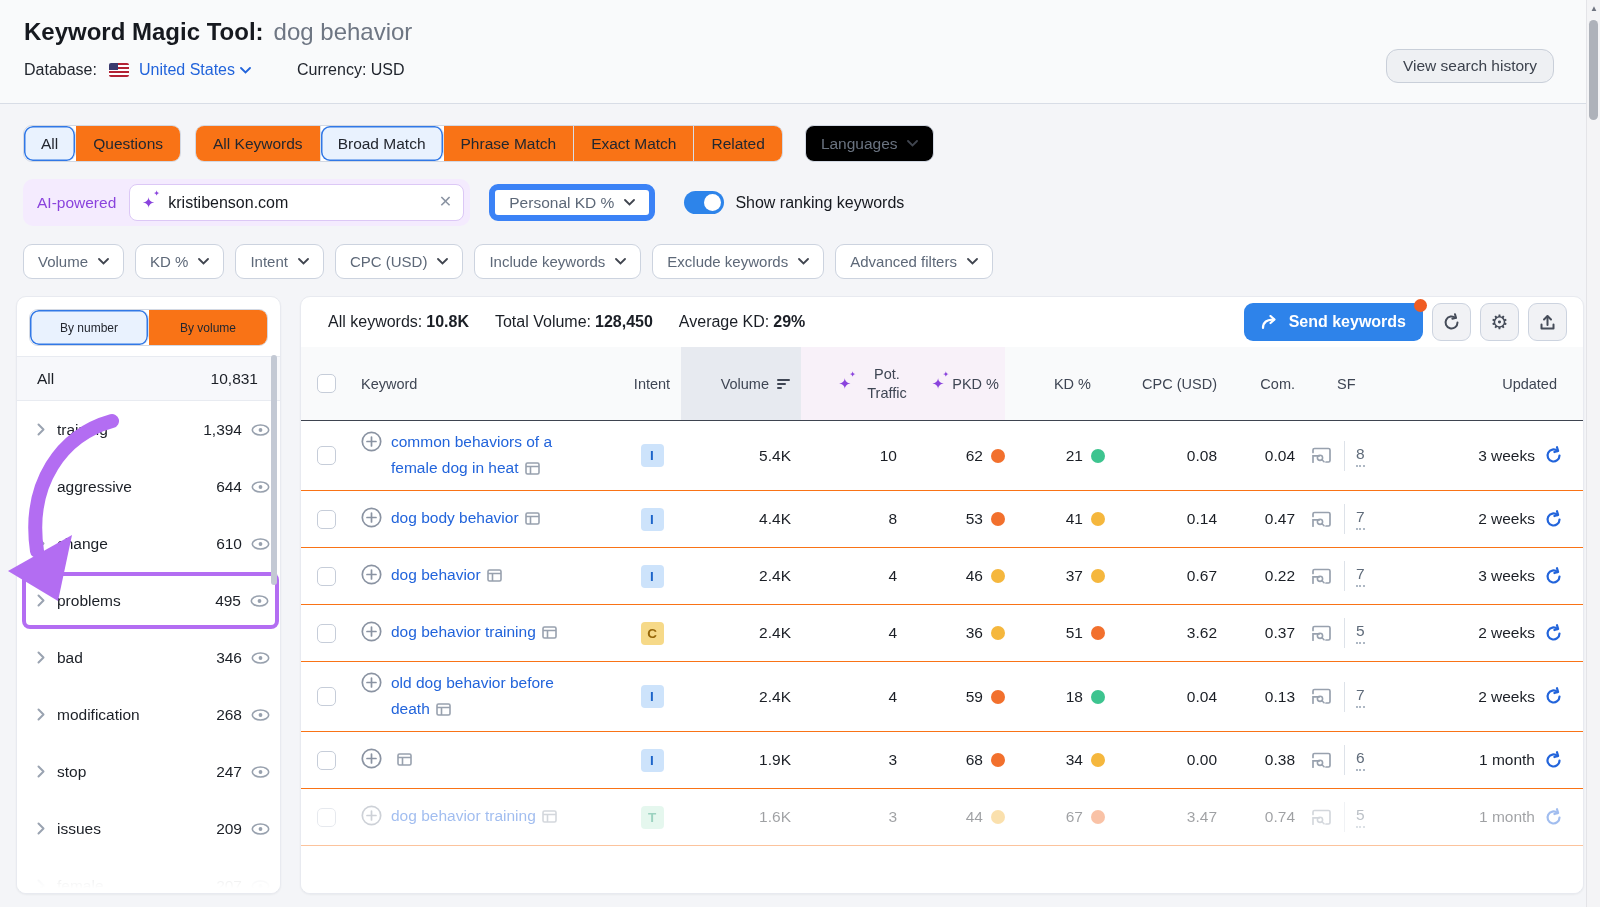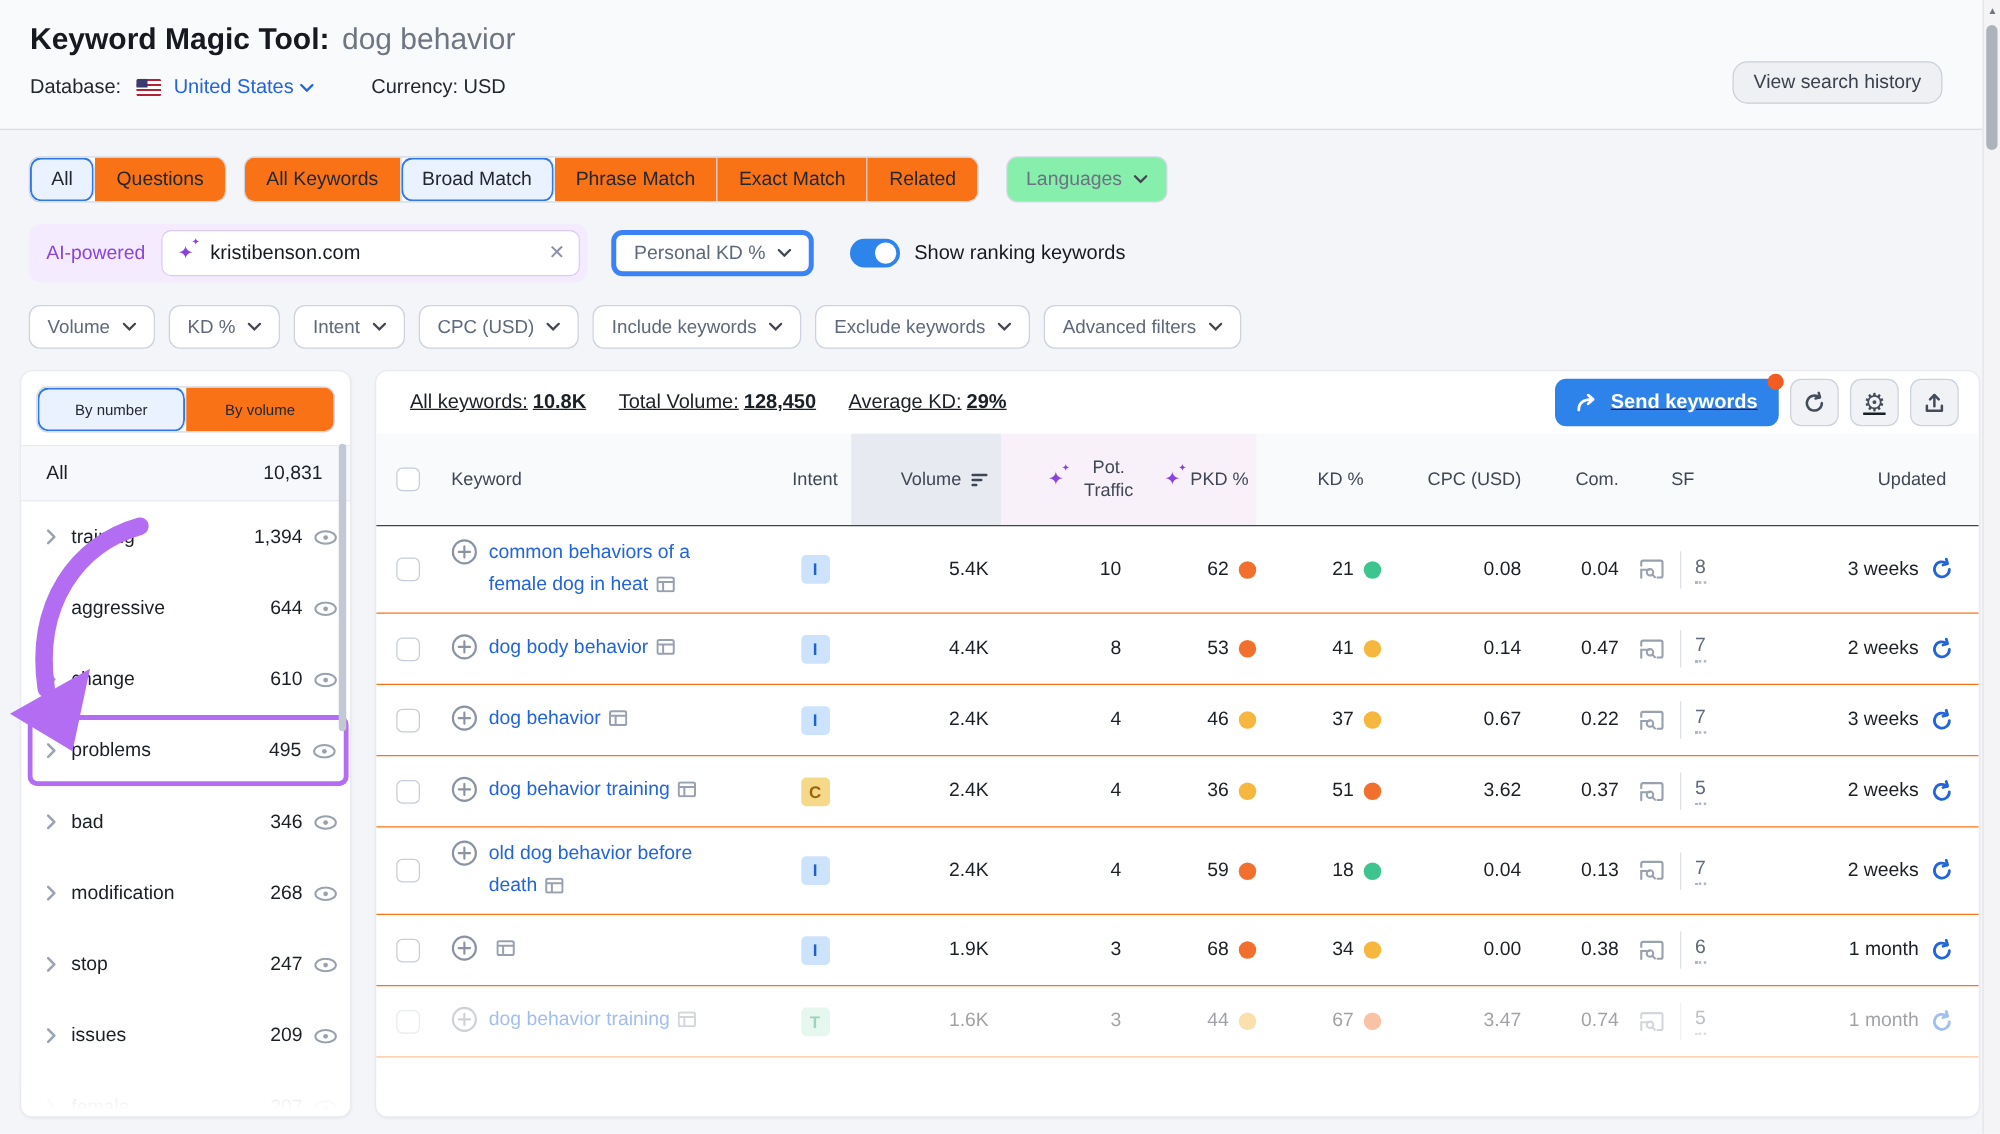--- a/index.html
+++ b/index.html
@@ -24,33 +24,33 @@
 
   
   .content { padding:0 16px; }
 
   
   .tabs-row { display:flex; align-items:center; gap:14px; margin:21px 0 0 7px; }
   .btn-group { display:flex; background:#fff; border:1px solid #d2d8e3; border-radius:9px; overflow:hidden; height:37px; }
   .seg-btn { background:#f97316; border:none; border-right:1px solid #d9dee7; padding:0 17px; font-size:15.5px; color:#23272f; font-family:inherit; cursor:pointer; height:100%; }
   .seg-btn:last-child { border-right:none; }
   .seg-btn.sel { box-shadow:inset 0 0 0 1.5px #3178e6; background:#e9f2fe; border-radius:9px; }
-  .lang-btn { display:flex; align-items:center; gap:9px; background:#86efac; border:1px solid #d2d8e3; border-radius:9px; height:37px; padding:0 15px; font-size:15.5px; color:#6a7380; margin-left:8px; cursor:pointer; }
+  .lang-btn { display:flex; align-items:center; gap:9px; background:#000000; border:1px solid #d2d8e3; border-radius:9px; height:37px; padding:0 15px; font-size:15.5px; color:#6a7380; margin-left:8px; cursor:pointer; }
 
   
   .search-row { display:flex; align-items:center; margin:17px 0 0 7px; }
   .ai-wrap { display:flex; align-items:center; background:#f4ebfe; border-radius:10px; padding:5px 6px 5px 14px; gap:13px; }
   .ai-label { color:#8a43dd; font-size:15.5px; }
   .input-shell { position:relative; }
   .search-input { width:335px; height:37px; border:1px solid #dcc8f6; border-radius:8px; padding:0 34px 0 38px; font-size:16px; color:#16191f; font-family:inherit; background:#fff; outline:none; }
   .sparkle { color:#8a43dd; font-size:15px; position:relative; line-height:1; }
   .sparkle::after { content:"\2726"; position:absolute; font-size:8px; top:-5px; right:-5px; }
   .input-sparkle { position:absolute; left:13px; top:11px; }
   .clear-x { position:absolute; right:12px; top:8px; color:#8a93a2; font-size:16px; cursor:pointer; }
-  .pkd-select { display:flex; align-items:center; gap:10px; background:#fff; border:4px solid #3b82f6; border-radius:9px; height:37px; padding:0 14px; font-size:15.5px; color:#5d6878; margin-left:19px; cursor:pointer; }
+  .pkd-select { display:flex; align-items:center; gap:10px; background:#fff; border:6px solid #3b82f6; border-radius:9px; height:37px; padding:0 14px; font-size:15.5px; color:#5d6878; margin-left:19px; cursor:pointer; }
   .toggle { width:40px; height:23px; border-radius:12px; background:#2d84ea; position:relative; margin-left:29px; cursor:pointer; flex:none; }
   .toggle .knob { position:absolute; right:3px; top:3px; width:17px; height:17px; border-radius:50%; background:#fff; }
   .toggle-label { font-size:16px; color:#16191f; margin-left:11px; }
 
   
   .filter-row { display:flex; align-items:center; gap:11px; margin:18px 0 0 7px; }
   .filter-btn { display:flex; align-items:center; gap:10px; background:#fff; border:1px solid #ccd3df; border-radius:9px; height:35px; padding:0 14px; font-size:15px; color:#5d6878; cursor:pointer; }
 
   
   .main { display:flex; gap:19px; margin-top:17px; align-items:flex-start; }
@@ -72,21 +72,21 @@
   .group-item.c-hl { box-shadow:inset 0 0 0 4px #b36df2; border-radius:8px; margin:0 1px 0 5px; padding-left:15px; }
   .group-item.c-faded { opacity:.35; }
   .side-scroll-thumb { position:absolute; right:3px; top:58px; width:6px; height:230px; background:#c3c9d4; border-radius:3px; z-index:4; }
 
   
   .annot-arrow { position:absolute; left:0; top:403px; width:150px; height:225px; pointer-events:none; z-index:6; }
 
   
   .table-card { flex:1; height:598px; }
   .table-card::after { content:""; position:absolute; left:0; right:0; bottom:0; height:40px; background:linear-gradient(rgba(255,255,255,0),#fff 90%); pointer-events:none; z-index:3; }
-  .table-toolbar { display:flex; align-items:center; justify-content:space-between; padding:10px 16px 10px 27px; height:50px;text-decoration:underline; }
+  .table-toolbar { display:flex; align-items:center; justify-content:space-between; padding:10px 16px 10px 27px; height:50px; }
   .stats { display:flex; gap:26px; font-size:16px; color:#1b1f26; }
   .stat b { font-weight:bold; margin-left:4px; }
   .toolbar-actions { display:flex; gap:9px; align-items:center; }
   .send-btn { position:relative; display:flex; align-items:center; gap:10px; background:#2e83ea; color:#fff; border:none; border-radius:9px; height:38px; padding:0 17px; font-size:16px; font-weight:bold; font-family:inherit; cursor:pointer; }
   .send-dot { position:absolute; right:-4px; top:-4px; width:13px; height:13px; border-radius:50%; background:#f05c22; }
   .icon-btn { width:39px; height:38px; border:1px solid #ccd3df; background:#f1f2f5; border-radius:9px; display:flex; align-items:center; justify-content:center; color:#454c59; cursor:pointer; font-size:20px; }
 
   .grid-cols { display:grid; grid-template-columns:44px 262px 58px 120px 112px 92px 100px 112px 78px 98px 1fr; padding:0 16px; }
   .thead { border-bottom:1px solid #3e4450; background:#f9fafb; }
   .hcell { display:flex; align-items:center; min-height:73px; font-size:14.5px; color:#3f4654; }

